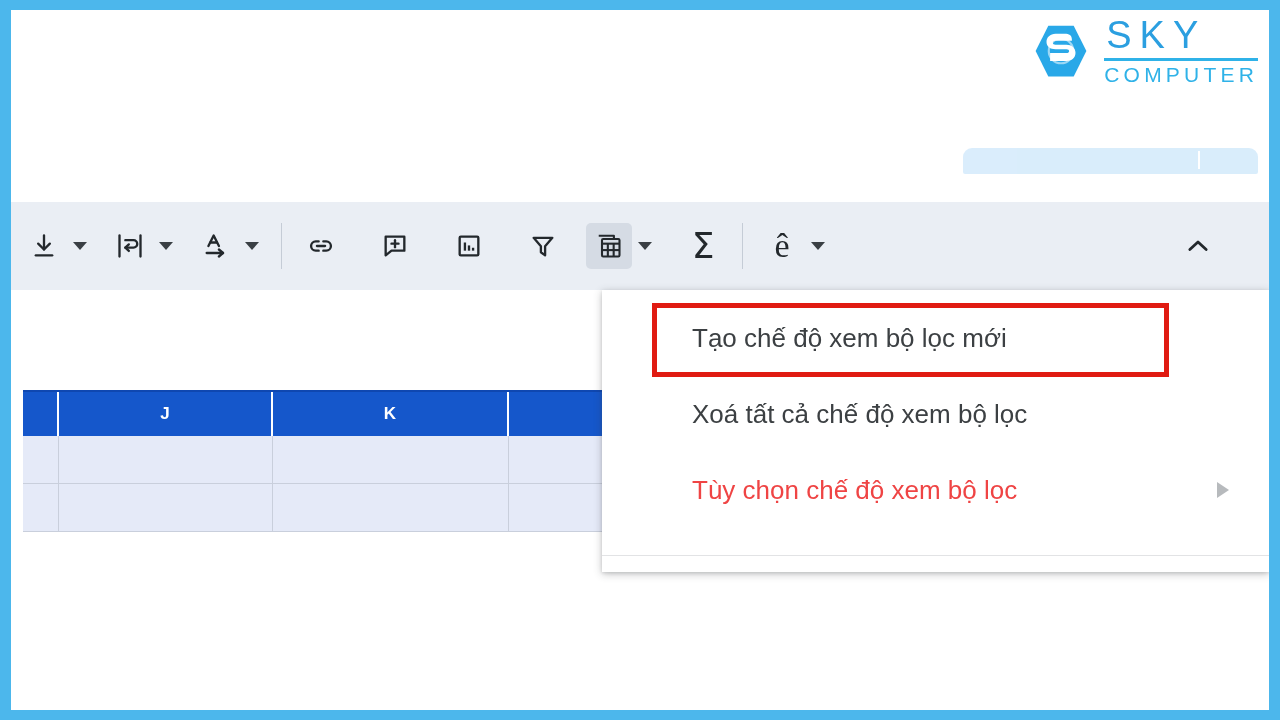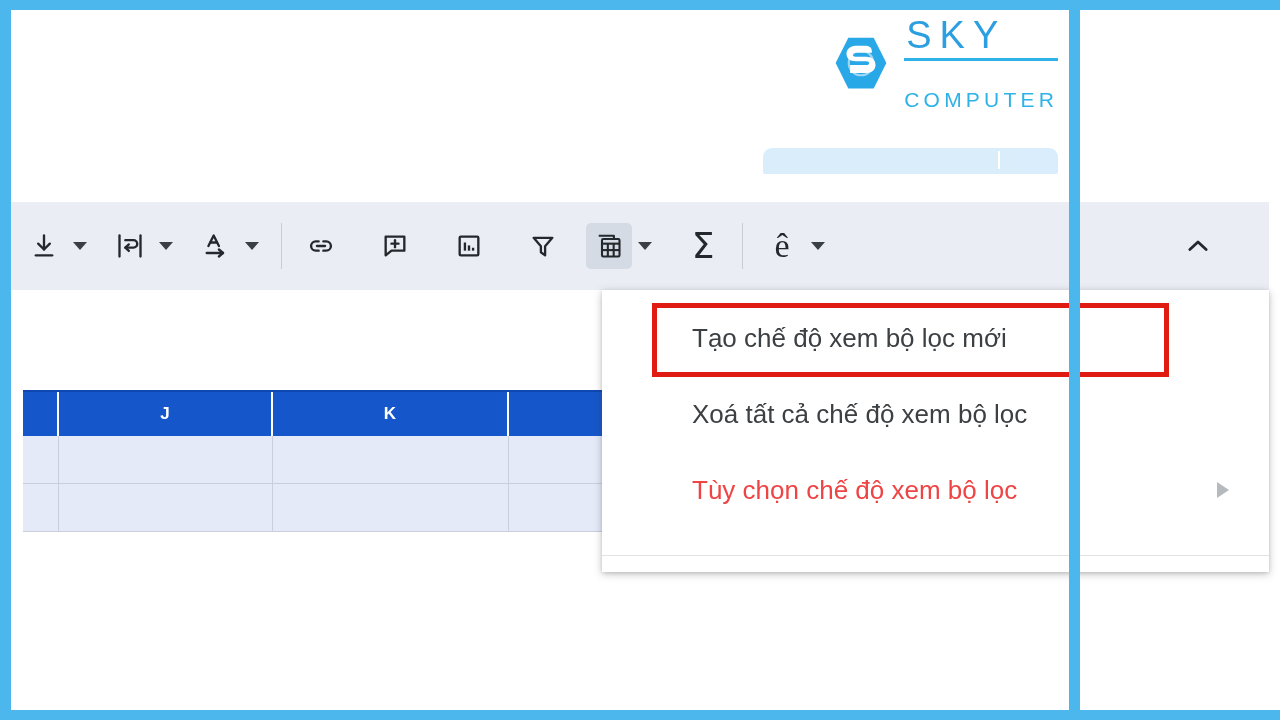--- a/index.html
+++ b/index.html
@@ -5,21 +5,21 @@
   * { box-sizing: border-box; margin: 0; padding: 0; }
   html, body {
     width: 1280px; height: 720px;
     font-family: "Liberation Sans", sans-serif;
     background: #ffffff;
     overflow: hidden;
   }
 
   #screen {
     position: relative;
-    width: 1080px; height: 720px;
+    width: 1280px; height: 720px;
     background: #ffffff;
   }
 
   
   .frame-edge { position: absolute; background: #4cb7ec; z-index: 60; }
   .frame-top    { left: 0; top: 0; width: 1280px; height: 10px; }
   .frame-bottom { left: 0; bottom: 0; width: 1280px; height: 10px; }
   .frame-left   { left: 0; top: 0; width: 11px; height: 720px; }
   .frame-right  { right: 0; top: 0; width: 11px; height: 720px; }
 
@@ -30,21 +30,21 @@
   }
   .logo-mark { width: 58px; height: 58px; flex: 0 0 auto; }
   .logo-text { display: flex; flex-direction: column; align-items: stretch; }
   .logo-sky {
     font-size: 38px; letter-spacing: 8px; font-weight: 400;
     color: #2b9fe0; line-height: 1.02; padding-left: 2px;
   }
   .logo-rule { height: 3px; background: #2fb2e8; margin: 3px 0 2px 0; }
   .logo-computer {
     font-size: 21px; letter-spacing: 4.2px; font-weight: 400;
-    color: #2fb2e8; line-height: 1.1; text-align: center; margin-top: 25px;
+    color: #2fb2e8; line-height: 1.1; text-align: center;
   }
 
   
   .partial-pill {
     position: absolute; right: 22px; top: 148px;
     width: 295px; height: 26px;
     background: #d3eafb;
     border-radius: 9px 9px 2px 2px;
     opacity: .85;
     z-index: 5;

